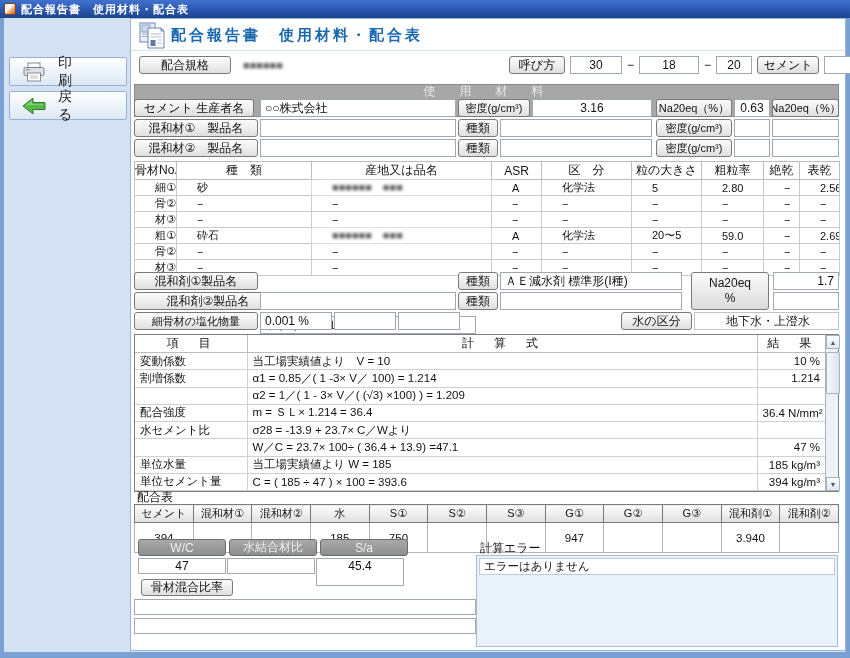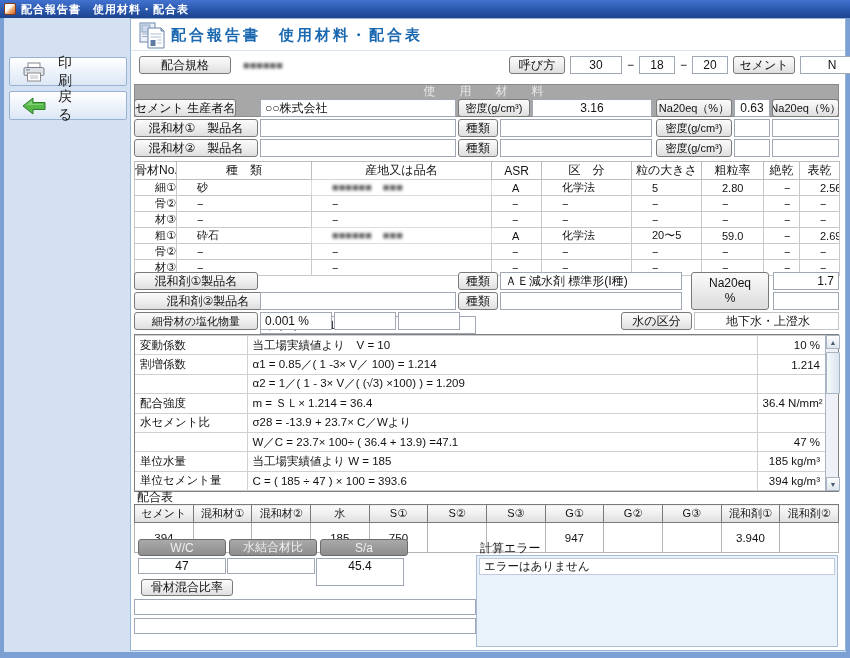--- a/index.html
+++ b/index.html
@@ -131,30 +131,30 @@
         <span class="pagetitle">配合報告書　使用材料・配合表</span>
       </div>
 
       <div class="lbtn abs" style="left:8px; top:37px; width:92px;">配合規格</div>
       <div class="abs blurred" style="left:112px; top:40px; width:110px; font-size:11px;">■■■■■■</div>
 
       <div class="abs" style="left:378px; top:37px; display:flex; gap:5px;">
         <div class="lbtn" style="width:56px;">呼び方</div>
         <div class="field ctr" style="width:52px;">30</div>
         <span class="dash">−</span>
-        <div class="field ctr" style="width:36px;">18</div>
+        <div class="field ctr" style="width:60px;">18</div>
         <span class="dash">−</span>
         <div class="field ctr" style="width:36px;">20</div>
         <div class="lbtn" style="width:62px;">セメント</div>
         <div class="field ctr" style="width:64px;">N</div>
       </div>
 
       <div class="band">使　用　材　料</div>
 
-      <div class="lbtn abs" style="left:3px; top:80px; width:102px;text-align:right;">セメント 生産者名</div>
+      <div class="lbtn abs" style="left:3px; top:80px; width:120px;text-align:right;">セメント 生産者名</div>
       <div class="field abs" style="left:129px; top:80px; width:196px;">○○株式会社</div>
       <div class="lbtn abs" style="left:327px; top:80px; width:72px; font-size:11px;">密度(g/cm³)</div>
       <div class="field abs ctr" style="left:401px; top:80px; width:120px;">3.16</div>
       <div class="lbtn abs" style="left:525px; top:80px; width:76px; font-size:11px;">Na20eq（%）</div>
       <div class="field abs ctr" style="left:603px; top:80px; width:36px;">0.63</div>
       <div class="lbtn abs" style="left:641px; top:80px; width:67px; font-size:11px;">Na20eq（%）</div>
 
       <div class="lbtn abs" style="left:3px; top:100px; width:124px;">混和材①　製品名</div>
       <div class="field abs" style="left:129px; top:100px; width:196px;"></div>
       <div class="lbtn abs" style="left:327px; top:100px; width:40px;">種類</div>
@@ -286,20 +286,25 @@
       <div class="field abs" style="left:563px; top:293px; width:145px; border-color:#c4c4c4;padding-left:31px;">地下水・上澄水</div>
 
       <div class="calcwrap">
         <table class="calctbl">
           <colgroup>
               <col style="width:112px">
               <col style="width:510px">
               <col style="width:68px">
             </colgroup>
           <tbody>
+              <tr>
+            <th class="c0">項　目</th>
+            <th>計　算　式</th>
+            <th class="c2" style="text-align:center;">結　果</th>
+          </tr>
           <tr>
             <td class="c0">変動係数</td>
             <td>当工場実績値より　V = 10</td>
             <td class="c2">10 %</td>
           </tr>
           <tr>
             <td class="c0">割増係数</td>
             <td>α1 = 0.85／( 1 -3× V／ 100) = 1.214</td>
             <td class="c2">1.214</td>
           </tr>

